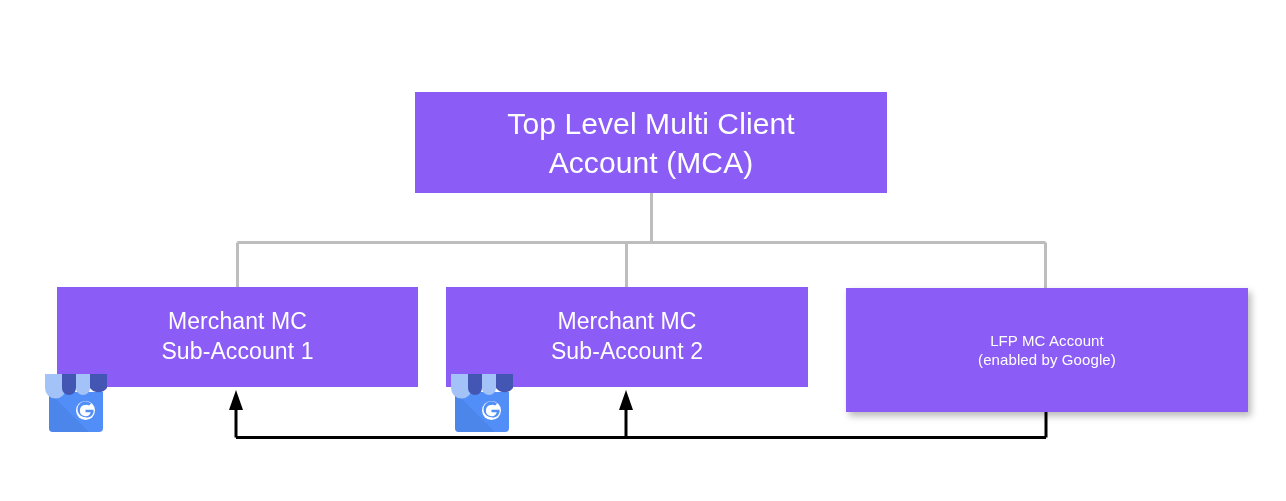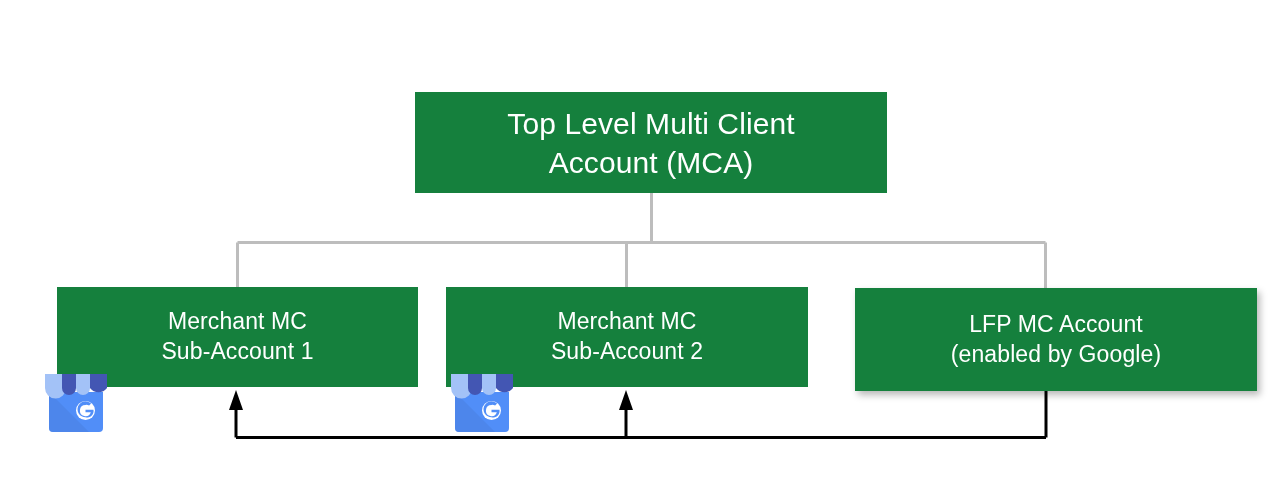--- a/index.html
+++ b/index.html
@@ -13,21 +13,21 @@
   #canvas {
     position: relative;
     width: 1286px;
     height: 501px;
     background: #ffffff;
     overflow: hidden;
   }
   .node {
     position: absolute;
     box-sizing: border-box;
-    background: #15803d;
+    background: #8b5cf6;
     color: #ffffff;
     display: flex;
     align-items: center;
     justify-content: center;
     text-align: center;
     line-height: 1.30;
     letter-spacing: 0.1px;
     z-index: 4;
   }
   .node .label {
@@ -53,24 +53,23 @@
     left: 446px;
     top: 287px;
     width: 362px;
     height: 100px;
     font-size: 23px;
   }
   #node-lfp {
     left: 846px;
     top: 288px;
     width: 402px;
-    height: 103px;
-    font-size: 23px;
+    height: 124px;
+    font-size: 15px;
     box-shadow: 3px 4px 7px rgba(0,0,0,0.28);
-    margin-left: 9px;
   }
 
   
   svg.wires {
     position: absolute;
     left: 0;
     top: 0;
     width: 1286px;
     height: 501px;
     z-index: 2;

